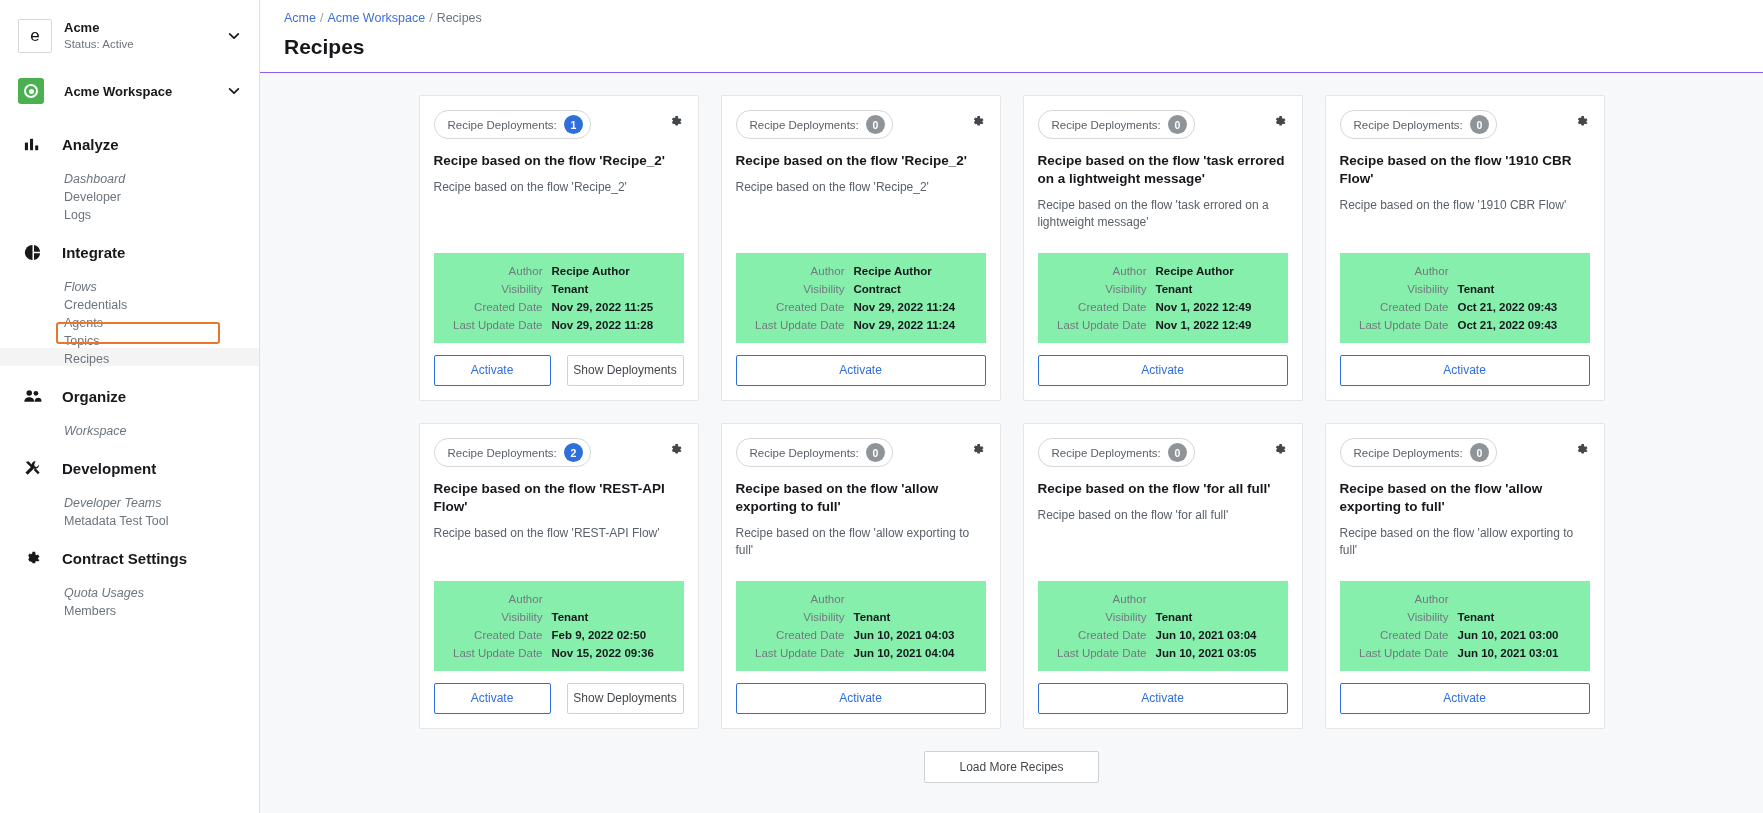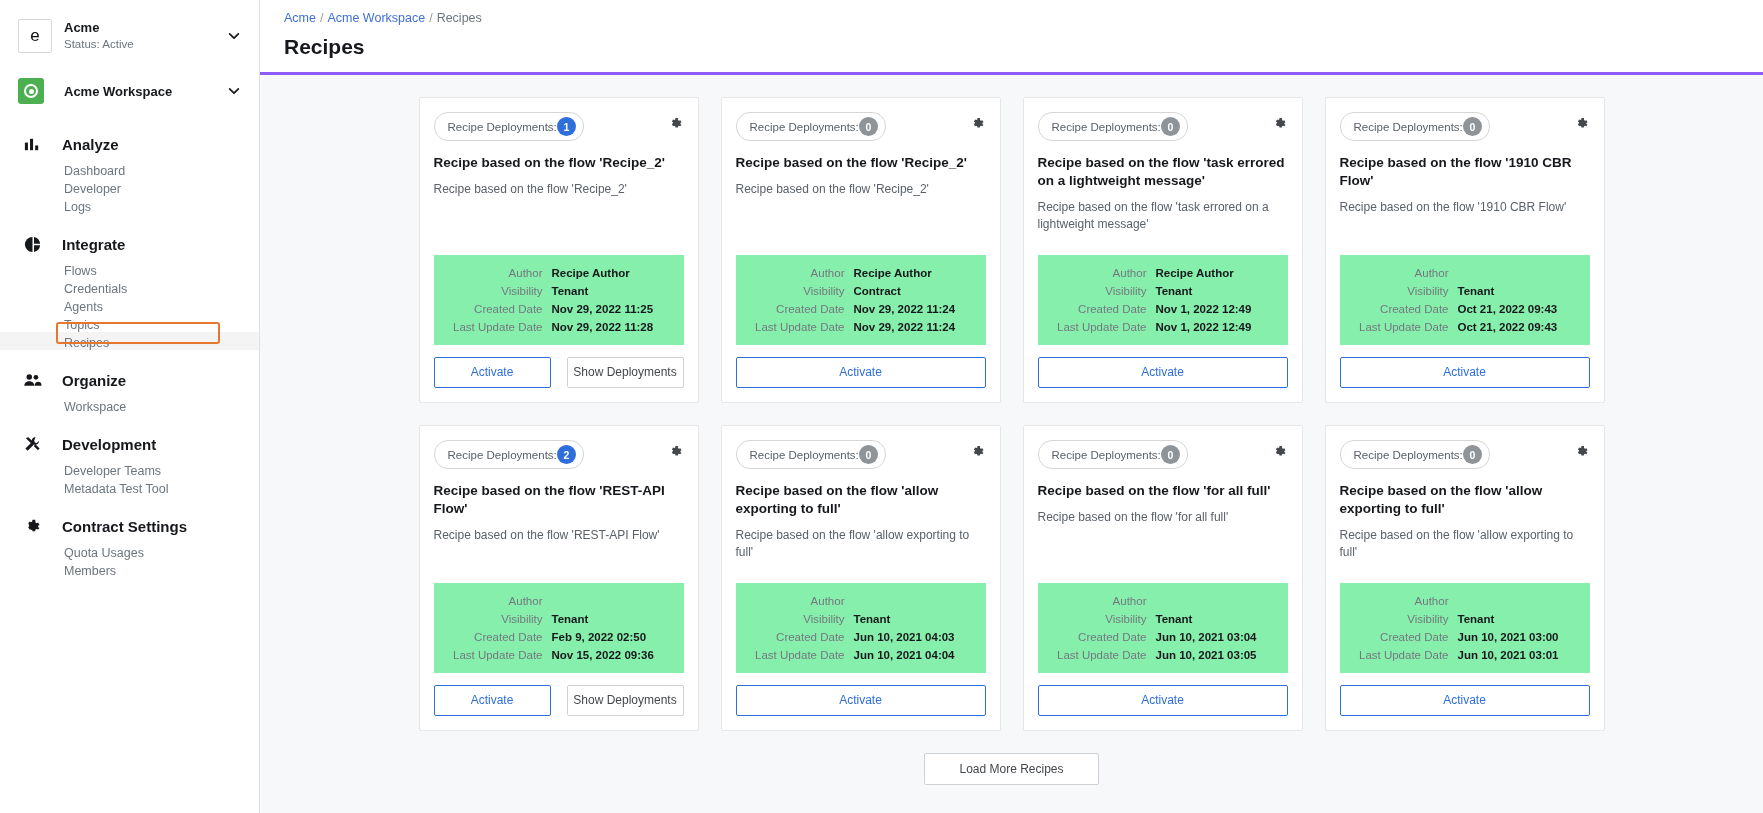--- a/index.html
+++ b/index.html
@@ -76,35 +76,35 @@
   }
   .nav-head .ico svg { width: 19px; height: 19px; }
   .nav-head .lbl { margin-left: 18px; font-size: 15px; font-weight: bold; color: #16181c; }
   .nav-sub {
     padding: 2px 16px 2px 64px;
     font-size: 12.5px; color: #6c757d;
     line-height: 18px; height: 18px;
     cursor: pointer; position: relative;
   }
   .nav-sub.active { background: #f4f4f4; }
-  .nav-sub.sub-first { margin-top: 0; }
+  .nav-sub.sub-first { margin-top: 8px; font-style: italic; }
   .annot-box {
     position: absolute;
     border: 2px solid #e8772e;
     border-radius: 3px;
     pointer-events: none;
     left: 56px; width: 164px;
     top: 322px; height: 22px;
   }
 
   
   .main { flex: 1; height: 813px; display: flex; flex-direction: column; min-width: 0; }
   .topbar {
     background: #fff;
-    border-bottom: 3px solid #8b5cf6;
+    border-bottom: 1px solid #8b5cf6;
     padding: 10px 24px 12px 24px;
     flex: 0 0 auto;
   }
   .crumbs { font-size: 12.5px; color: #6c757d; line-height: 16px; }
   .crumbs a { color: #3f6fd8; text-decoration: none; cursor: pointer; }
   .crumbs .sep { color: #9a9a9a; margin: 0 4px; }
   .page-title { font-size: 21px; font-weight: bold; color: #16181c; margin-top: 8px; line-height: 26px; }
 
   .content {
     flex: 1; background: #f7f8fa;
@@ -121,21 +121,21 @@
   .card {
     background: #fff;
     border: 1px solid #e6e6e6;
     border-radius: 2px;
     padding: 14px 14px 14px 14px;
     display: flex; flex-direction: column;
     min-height: 268px;
   }
   .card-top { display: flex; align-items: flex-start; justify-content: space-between; }
   .pill {
-    display: inline-flex; align-items: center; 
+    display: inline-flex; align-items: center; gap: 7px;
     border: 1px solid #d6d6d6; border-radius: 14px;
     padding: 4px 7px 4px 13px;
     font-size: 11.5px; color: #5a6169;
     background: #fff; cursor: pointer;
     white-space: nowrap;
   }
   .pill .cnt {
     width: 19px; height: 19px; border-radius: 50%;
     background: #8f9499; color: #fff;
     font-size: 10.5px; font-weight: bold;

